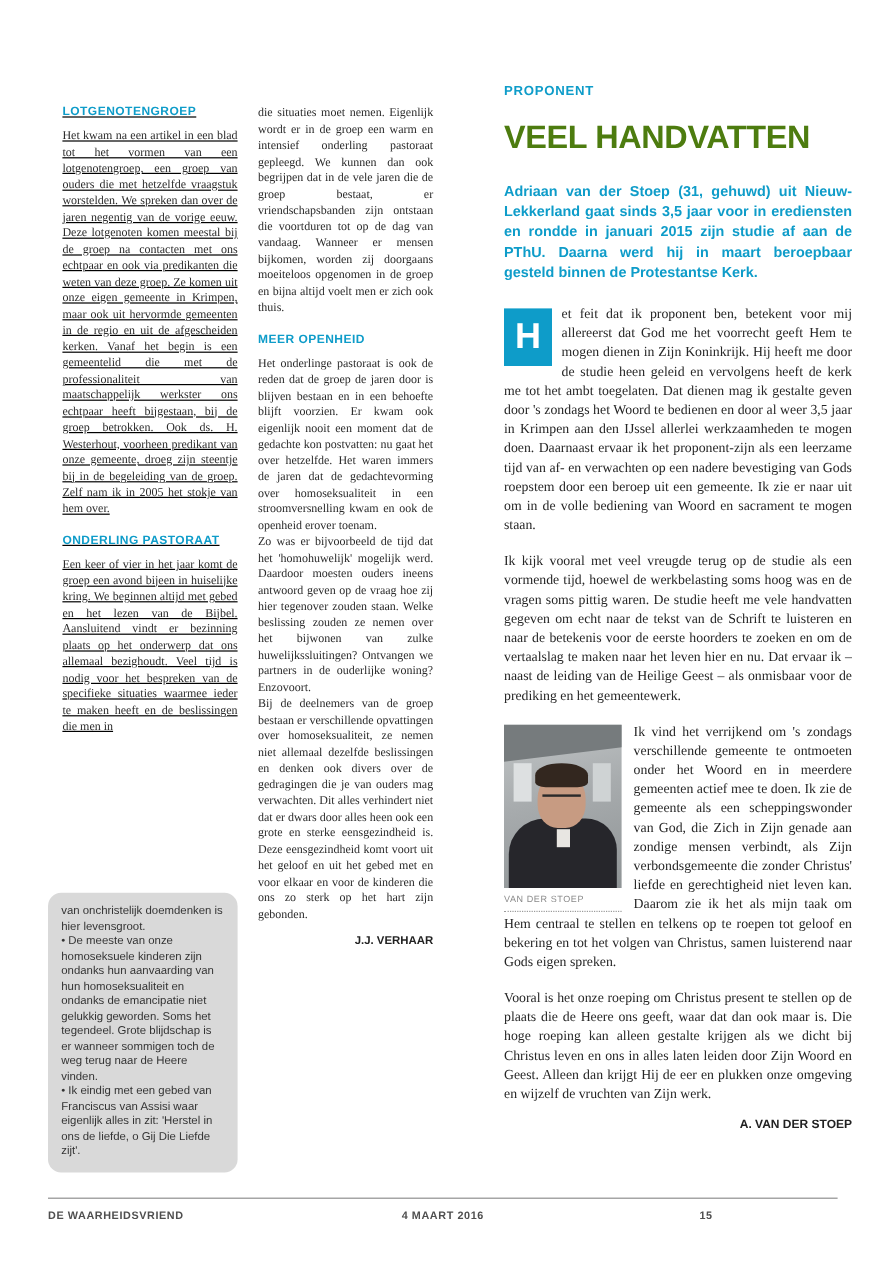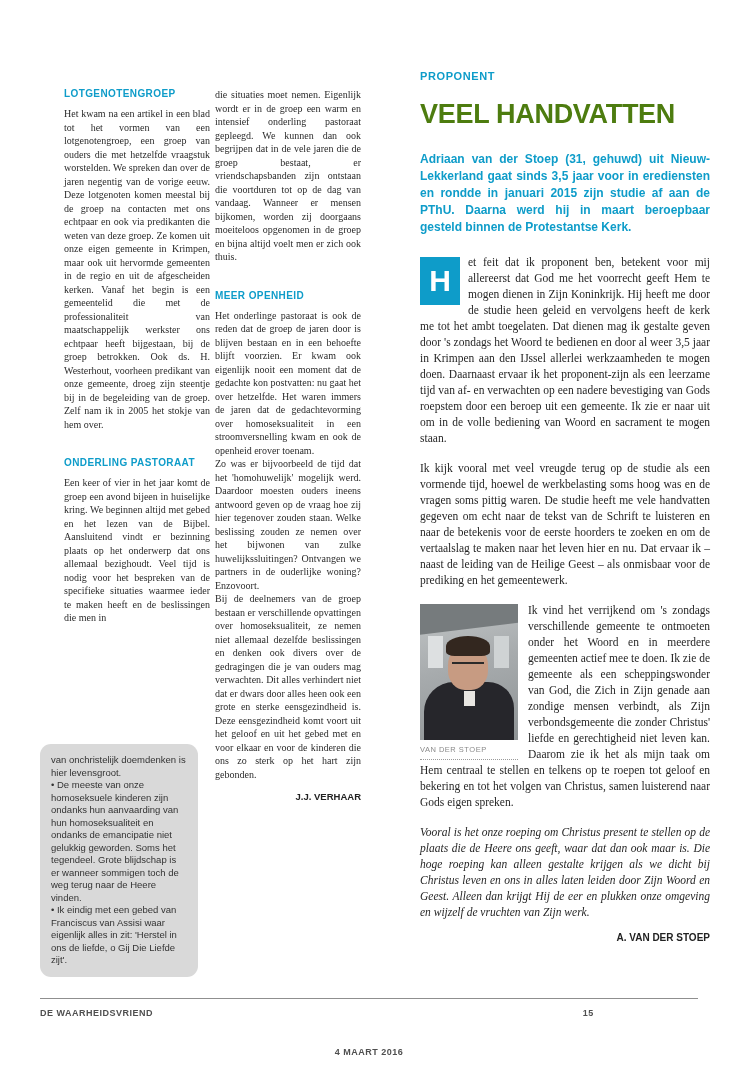--- a/index.html
+++ b/index.html
@@ -6,29 +6,29 @@
     --accent:#0e9cc9;
     --box-bg:#d9d9d9;
   }
   *{box-sizing:border-box;}
   html,body{margin:0;padding:0;background:#ffffff;}
   .page{
     position:relative;width:738px;height:1068px;background:#ffffff;
     font-family:"Liberation Serif",serif;overflow:hidden;
   }
   .col{position:absolute;top:88px;}
-  .col-left{left:64px;width:146px;}
+  .col-left{left:52px;width:146px;text-decoration:underline;}
   .col-mid{left:215px;width:146px;}
   .col-right{left:420px;width:290px;top:70px;}
 
   .kicker-h{
     font:700 10px/12px "Liberation Sans",sans-serif;color:var(--accent);
     letter-spacing:.4px;margin:0 0 7px;
   }
-  .kicker-h.second{margin-top:26px;}
+  .kicker-h.second{margin-top:14px;}
   .body-sm{
     font:400 10px/13.5px "Liberation Serif",serif;color:#2b2b2b;
     text-align:justify;margin:0;
   }
   .mid-sig{
     font:700 9.5px "Liberation Sans",sans-serif;color:#222;
     text-align:right;margin-top:10px;
   }
 
   .pullbox{
@@ -48,21 +48,21 @@
     letter-spacing:-.3px;margin:0 0 22px;
   }
   .intro{
     font:700 12px/17px "Liberation Sans",sans-serif;color:var(--accent);
     margin:0 0 18px;text-align:justify;
   }
   .rc-para{
     font:400 11.5px/16px "Liberation Serif",serif;color:#262626;
     text-align:justify;margin:0 0 14px;
   }
-  .rc-para.tight{margin-bottom:0;font-style:italic;}
+  .rc-para.tight{margin-bottom:0;}
   .dropcap{
     float:left;width:40px;height:48px;margin:3px 8px 2px 0;
     background:var(--accent);color:#fff;text-align:center;
     font:700 30px/48px "Liberation Sans",sans-serif;
   }
 
   .photo-figure{float:left;width:98px;margin:2px 10px 2px 0;}
   .photo{
     width:98px;height:136px;position:relative;overflow:hidden;
     background:linear-gradient(165deg,#c2c6c7 0%,#a7abad 45%,#8f9496 100%);
@@ -85,21 +85,21 @@
     clear:both;font:700 10px "Liberation Sans",sans-serif;color:#222;
     text-align:right;margin-top:12px;
   }
 
   .footer{
     position:absolute;left:40px;right:40px;top:998px;
     border-top:1px solid #8f8f8f;padding-top:9px;display:flex;
   }
   .footer span{font:700 9px "Liberation Sans",sans-serif;color:#4f4f4f;letter-spacing:.5px;}
   .f-left{flex:1;text-align:left;}
-  .f-center{flex:1;text-align:center;margin-top:39px;}
+  .f-center{flex:1;text-align:center;}
   .f-right{flex:1;text-align:center;}
 </style>
 </head>
 <body>
 
 <div class="page">
 
   <section class="col col-left">
     <h3 class="kicker-h">LOTGENOTENGROEP</h3>
     <p class="body-sm">Het kwam na een artikel in een blad tot het vormen van een lotgenotengroep, een groep van ouders die met hetzelfde vraagstuk worstelden. We spreken dan over de jaren negentig van de vorige eeuw. Deze lotgenoten komen meestal bij de groep na contacten met ons echtpaar en ook via predikanten die weten van deze groep. Ze komen uit onze eigen gemeente in Krimpen, maar ook uit hervormde gemeenten in de regio en uit de afgescheiden kerken. Vanaf het begin is een gemeentelid die met de professionaliteit van maatschappelijk werkster ons echtpaar heeft bijgestaan, bij de groep betrokken. Ook ds. H. Westerhout, voorheen predikant van onze gemeente, droeg zijn steentje bij in de begeleiding van de groep. Zelf nam ik in 2005 het stokje van hem over.</p>

